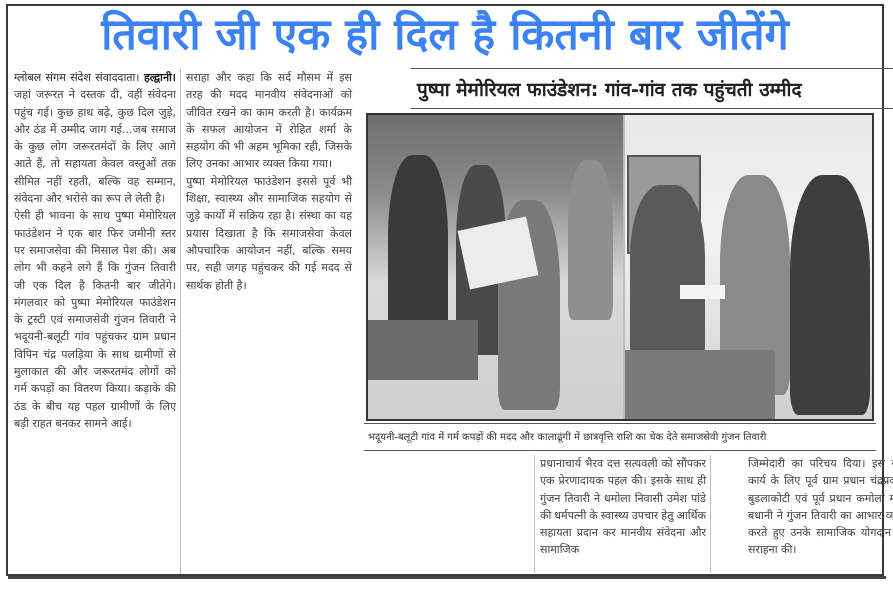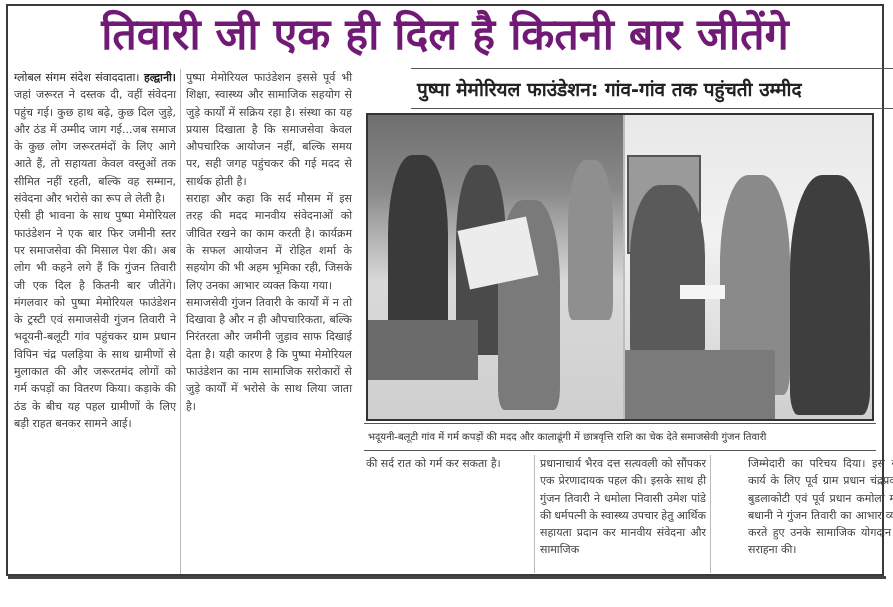--- a/index.html
+++ b/index.html
@@ -3,21 +3,21 @@
 <meta charset="utf-8">
 <style>
   html, body { margin: 0; padding: 0; background: #ffffff; }
   body { width: 893px; height: 607px; position: relative; overflow: hidden;
          font-family: "DejaVu Sans", sans-serif; color: #2a2a2a; }
   .frame { position: absolute; left: 6px; top: 4px; width: 878px; height: 572px;
            border: 2px solid #3a3a3a; box-sizing: border-box; background: #fff; }
   .frame-shadow { position: absolute; left: 8px; top: 576px; width: 878px; height: 3px; background: #444; }
   .headline { position: absolute; left: 14px; top: 6px; width: 862px; height: 56px;
               font-family: "DejaVu Sans", sans-serif; font-weight: bold; font-size: 43px;
-              line-height: 56px; color: #701a75; text-align: center; letter-spacing: 0px; white-space: nowrap; }
+              line-height: 56px; color: #3b82f6; text-align: center; letter-spacing: 0px; white-space: nowrap; }
   .col { position: absolute; font-size: 11px; line-height: 17.3px; color: #3d3d3d;
          text-align: justify; }
   .col p { margin: 0; }
   .col1 { left: 14px; top: 69px; width: 162px; }
   .col2 { left: 186px; top: 69px; width: 166px; }
   .byline { font-weight: normal; color: #1e1e1e; }
   .city { font-weight: bold; color: #1e1e1e; }
   .subhead-box { position: absolute; left: 364px; top: 68px; width: 512px; height: 42px; margin-left: 47px; }
   .subhead-rule-top { position: absolute; left: 0; top: 0; width: 100%; height: 1px; background: #555; }
   .subhead-rule-bot { position: absolute; left: 0; top: 40px; width: 100%; height: 1px; background: #555; }
@@ -50,23 +50,22 @@
     <span class="byline">ग्लोबल संगम संदेश संवाददाता।</span>
     <span class="city">हल्द्वानी।</span>
     <span>जहां जरूरत ने दस्तक दी, वहीं संवेदना पहुंच गई। कुछ हाथ बढ़े, कुछ दिल जुड़े, और ठंड में उम्मीद जाग गई...जब समाज के कुछ लोग जरूरतमंदों के लिए आगे आते हैं, तो सहायता केवल वस्तुओं तक सीमित नहीं रहती, बल्कि वह सम्मान, संवेदना और भरोसे का रूप ले लेती है।</span>
   </p>
   <p>ऐसी ही भावना के साथ पुष्पा मेमोरियल फाउंडेशन ने एक बार फिर जमीनी स्तर पर समाजसेवा की मिसाल पेश की। अब लोग भी कहने लगे हैं कि गुंजन तिवारी जी एक दिल है कितनी बार जीतेंगे। मंगलवार को पुष्पा मेमोरियल फाउंडेशन के ट्रस्टी एवं समाजसेवी गुंजन तिवारी ने भदूयनी-बलूटी गांव पहुंचकर ग्राम प्रधान विपिन चंद्र पलड़िया के साथ ग्रामीणों से मुलाकात की और जरूरतमंद लोगों को गर्म कपड़ों का वितरण किया। कड़ाके की ठंड के बीच यह पहल ग्रामीणों के लिए बड़ी राहत बनकर सामने आई।</p>
 </div>
 
 <div class="divider-v" style="left:180px; top:69px; height:505px;"></div>
 
 <div class="col col2">
+  <p>सराहा और कहा कि सर्द मौसम में इस तरह की मदद मानवीय संवेदनाओं को जीवित रखने का काम करती है। कार्यक्रम के सफल आयोजन में रोहित शर्मा के सहयोग की भी अहम भूमिका रही, जिसके लिए उनका आभार व्यक्त किया गया।</p>
   <p>पुष्पा मेमोरियल फाउंडेशन इससे पूर्व भी शिक्षा, स्वास्थ्य और सामाजिक सहयोग से जुड़े कार्यों में सक्रिय रहा है। संस्था का यह प्रयास दिखाता है कि समाजसेवा केवल औपचारिक आयोजन नहीं, बल्कि समय पर, सही जगह पहुंचकर की गई मदद से सार्थक होती है।</p>
-  <p>सराहा और कहा कि सर्द मौसम में इस तरह की मदद मानवीय संवेदनाओं को जीवित रखने का काम करती है। कार्यक्रम के सफल आयोजन में रोहित शर्मा के सहयोग की भी अहम भूमिका रही, जिसके लिए उनका आभार व्यक्त किया गया।</p>
-  <p>समाजसेवी गुंजन तिवारी के कार्यों में न तो दिखावा है और न ही औपचारिकता, बल्कि निरंतरता और जमीनी जुड़ाव साफ दिखाई देता है। यही कारण है कि पुष्पा मेमोरियल फाउंडेशन का नाम सामाजिक सरोकारों से जुड़े कार्यों में भरोसे के साथ लिया जाता है।</p>
 </div>
 
 <div class="subhead-box">
   <div class="subhead-rule-top"></div>
   <div class="subhead">पुष्पा मेमोरियल फाउंडेशन: गांव-गांव तक पहुंचती उम्मीद</div>
   <div class="subhead-rule-bot"></div>
 </div>
 
 <div class="photo-frame">
   <div class="photo photo-left">
@@ -87,21 +86,20 @@
   </div>
 </div>
 
 <div class="caption-box">
   <div class="caption-rule" style="top:0;"></div>
   <div class="caption">भदूयनी-बलूटी गांव में गर्म कपड़ों की मदद और कालाढूंगी में छात्रवृत्ति राशि का चेक देते समाजसेवी गुंजन तिवारी</div>
   <div class="caption-rule" style="top:27px;"></div>
 </div>
 
 <div class="col col3">
-  <p>की सर्द रात को गर्म कर सकता है।</p>
 </div>
 
 <div class="divider-v" style="left:534px; top:455px; height:118px;"></div>
 
 <div class="col col4">
   <p>प्रधानाचार्य भैरव दत्त सत्यवली को सौंपकर एक प्रेरणादायक पहल की। इसके साथ ही गुंजन तिवारी ने धमोला निवासी उमेश पांडे की धर्मपत्नी के स्वास्थ्य उपचार हेतु आर्थिक सहायता प्रदान कर मानवीय संवेदना और सामाजिक</p>
 </div>
 
 <div class="divider-v" style="left:710px; top:455px; height:118px;"></div>
 

